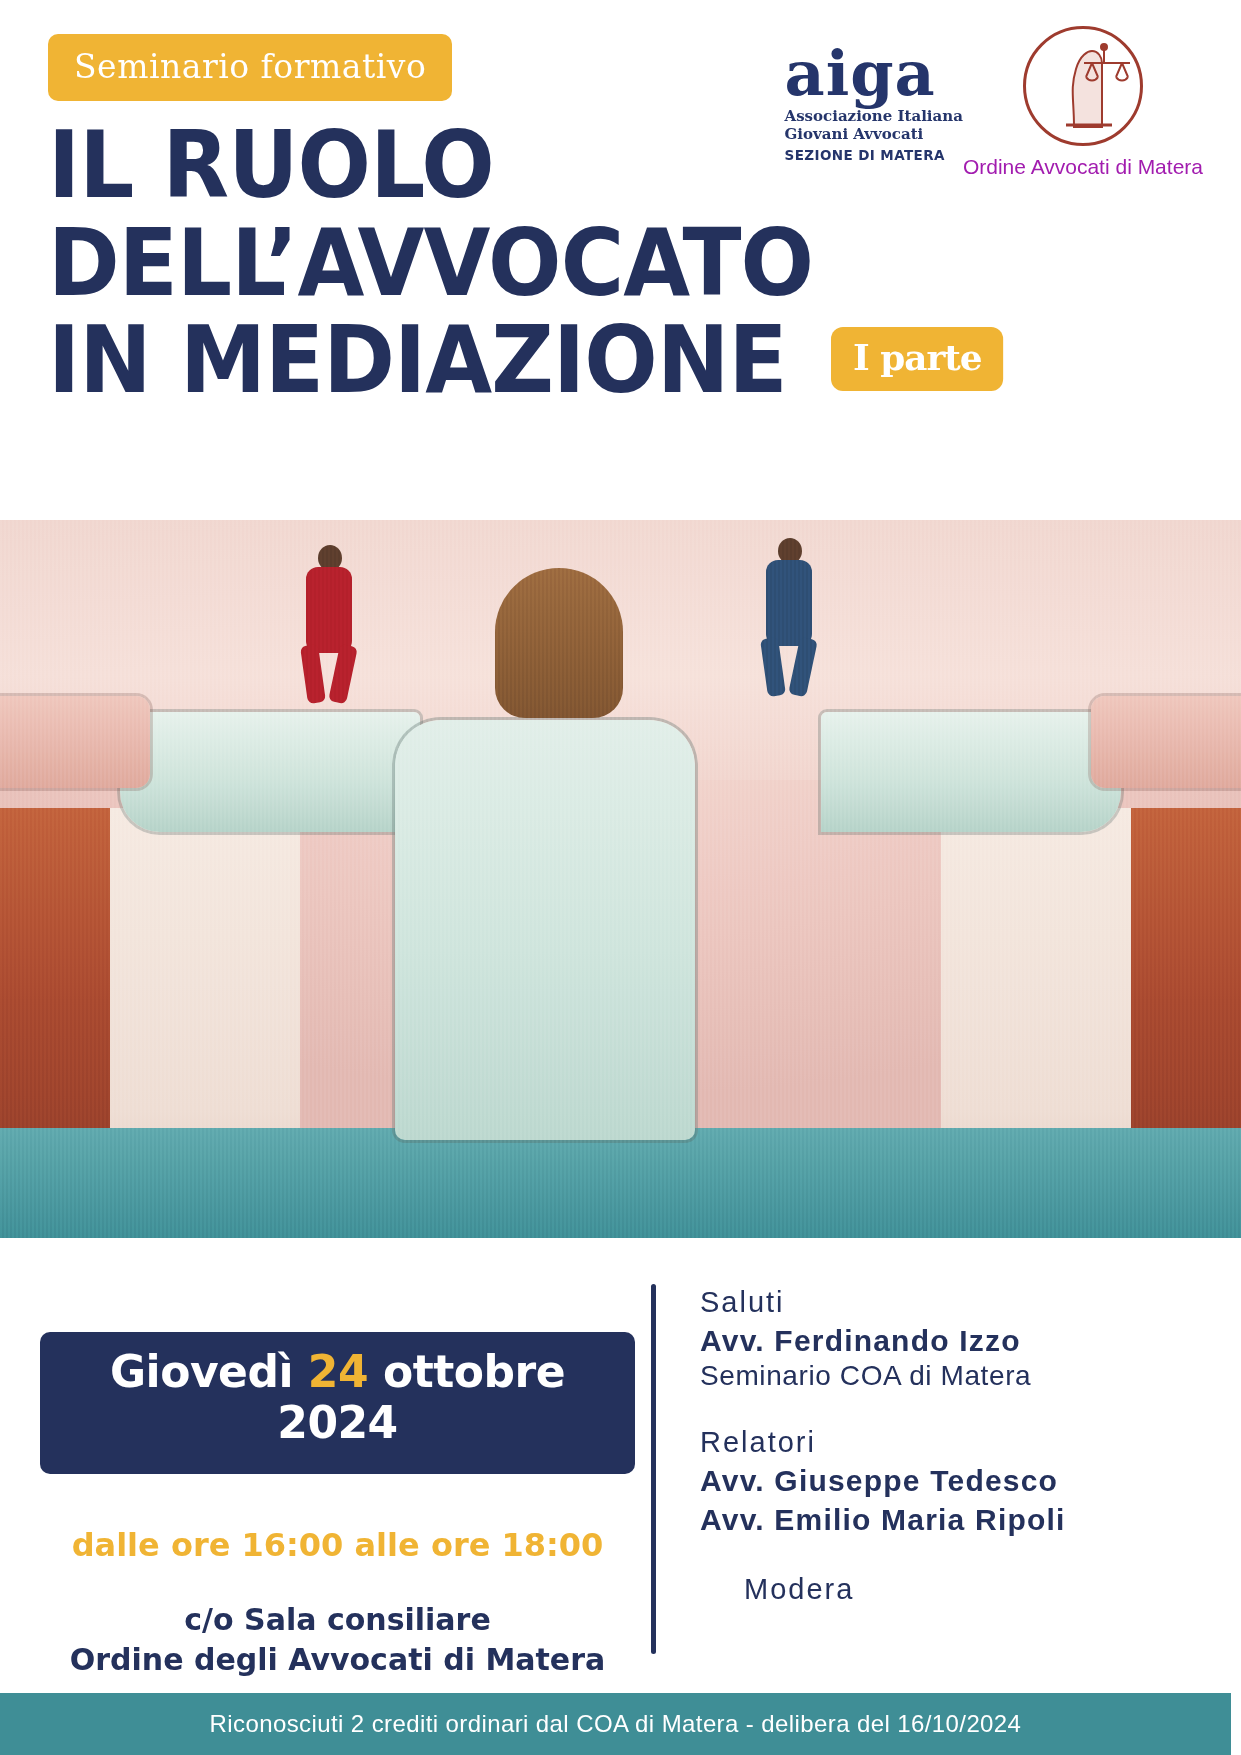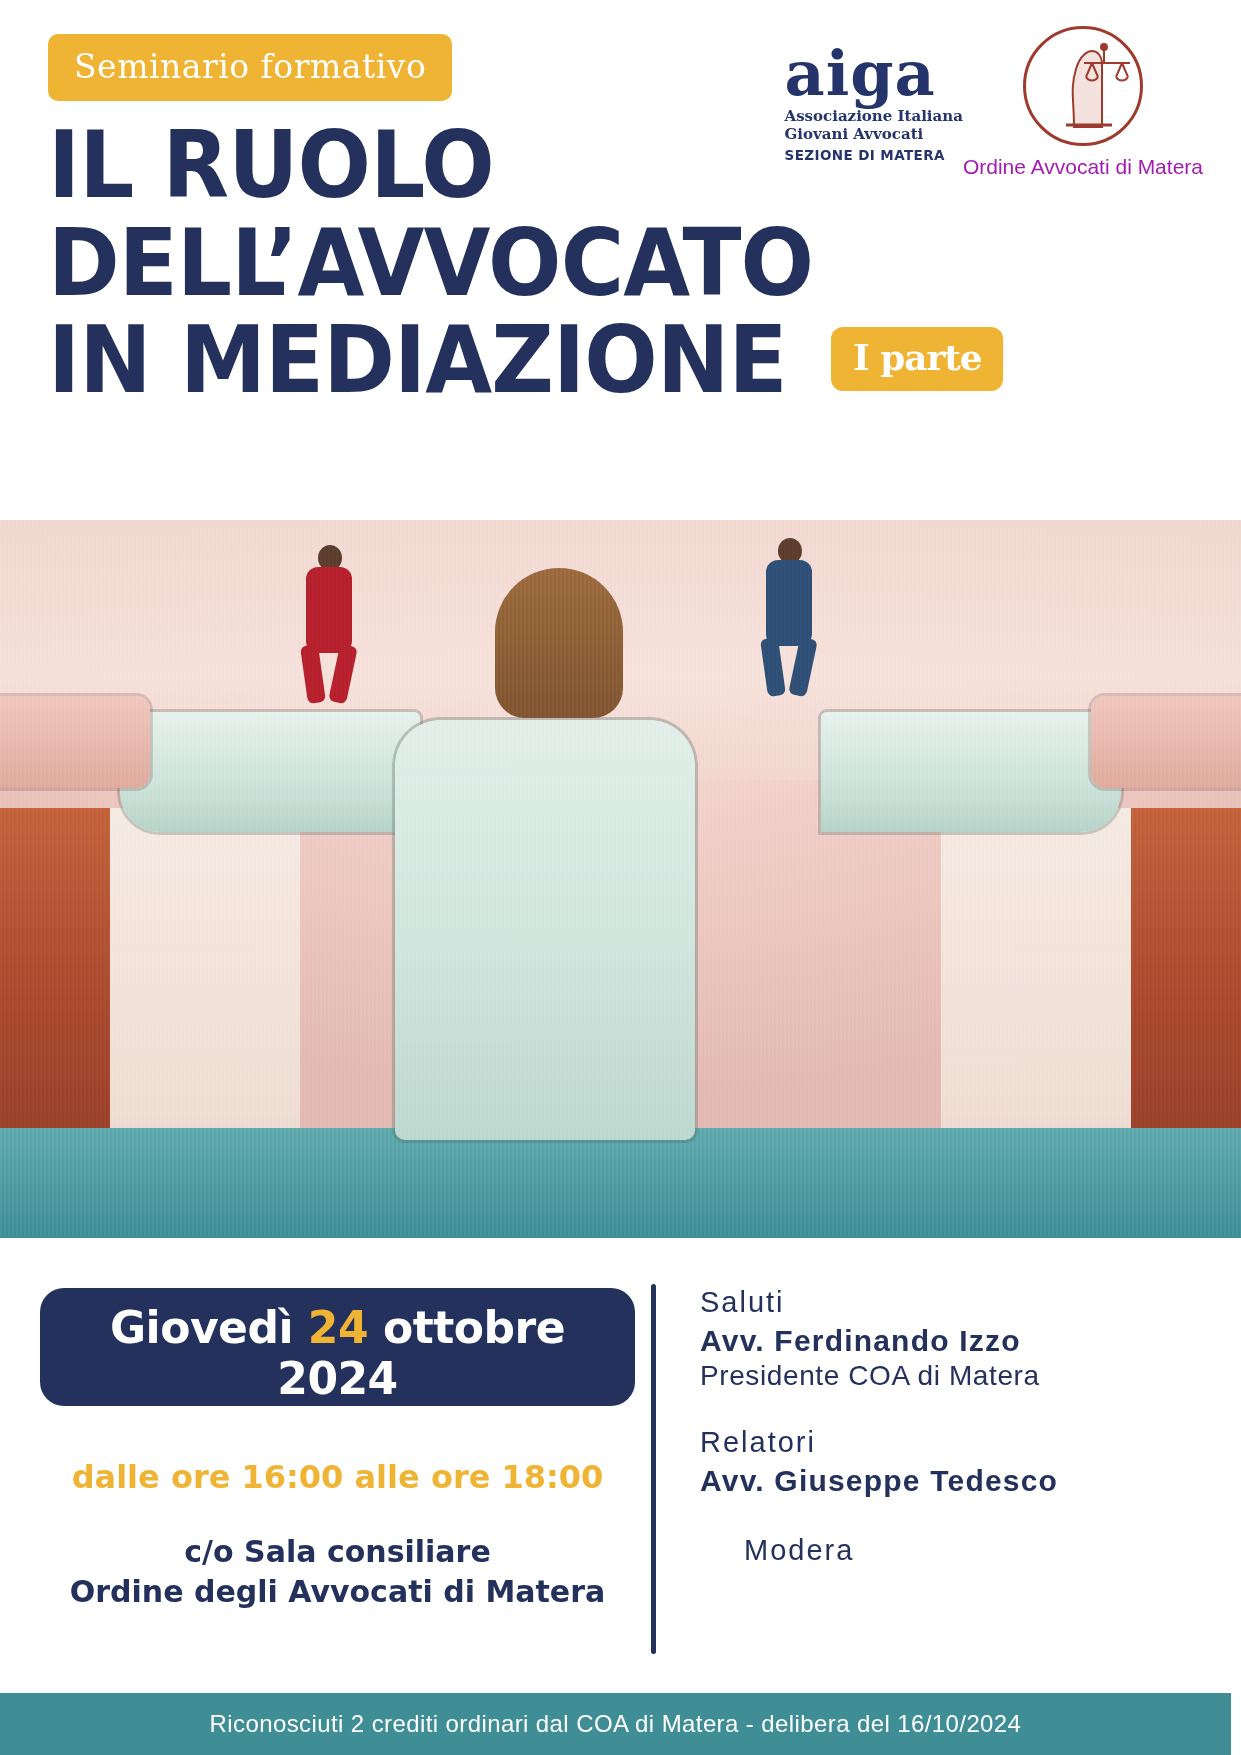--- a/index.html
+++ b/index.html
@@ -221,27 +221,28 @@
     padding: 42px 40px 0 40px;
   }
   .left-col {
     width: 595px;
     text-align: center;
     padding-top: 8px;
   }
   .date-badge {
     display: inline-block;
     background: #24315c;
-    border-radius: 24px;
-    padding: 14px 34px 2px 34px;
+    border-radius: 10px;
+    padding: 14px 34px 26px 34px;
     color: #ffffff;
     font-family: "DejaVu Sans", sans-serif;
     font-weight: bold;
     font-size: 44px;
     letter-spacing: -0.5px;
+    margin-top: 44px;
   }
   .date-badge .num { color: #f0b434; }
   .time {
     margin-top: 52px;
     color: #f0b434;
     font-family: "DejaVu Sans", sans-serif;
     font-weight: bold;
     font-size: 32px;
   }
   .venue {
@@ -398,26 +399,27 @@
       </div>
     </div>
 
     <div class="divider"></div>
 
     <div class="right-col">
 
       <div class="group">
         <div class="g-title">Saluti</div>
         <div class="g-name">Avv. Ferdinando Izzo</div>
-        <div class="g-role">Presidente COA di Matera</div>
+        <div class="g-role">Seminario COA di Matera</div>
       </div>
 
       <div class="group">
         <div class="g-title">Relatori</div>
         <div class="g-name">Avv. Giuseppe Tedesco</div>
+        <div class="g-name">Avv. Emilio Maria Ripoli</div>
       </div>
 
       <div class="group">
         <div class="g-title">Modera</div>
       </div>
 
     </div>
   </div>
 
   <div class="footer">

